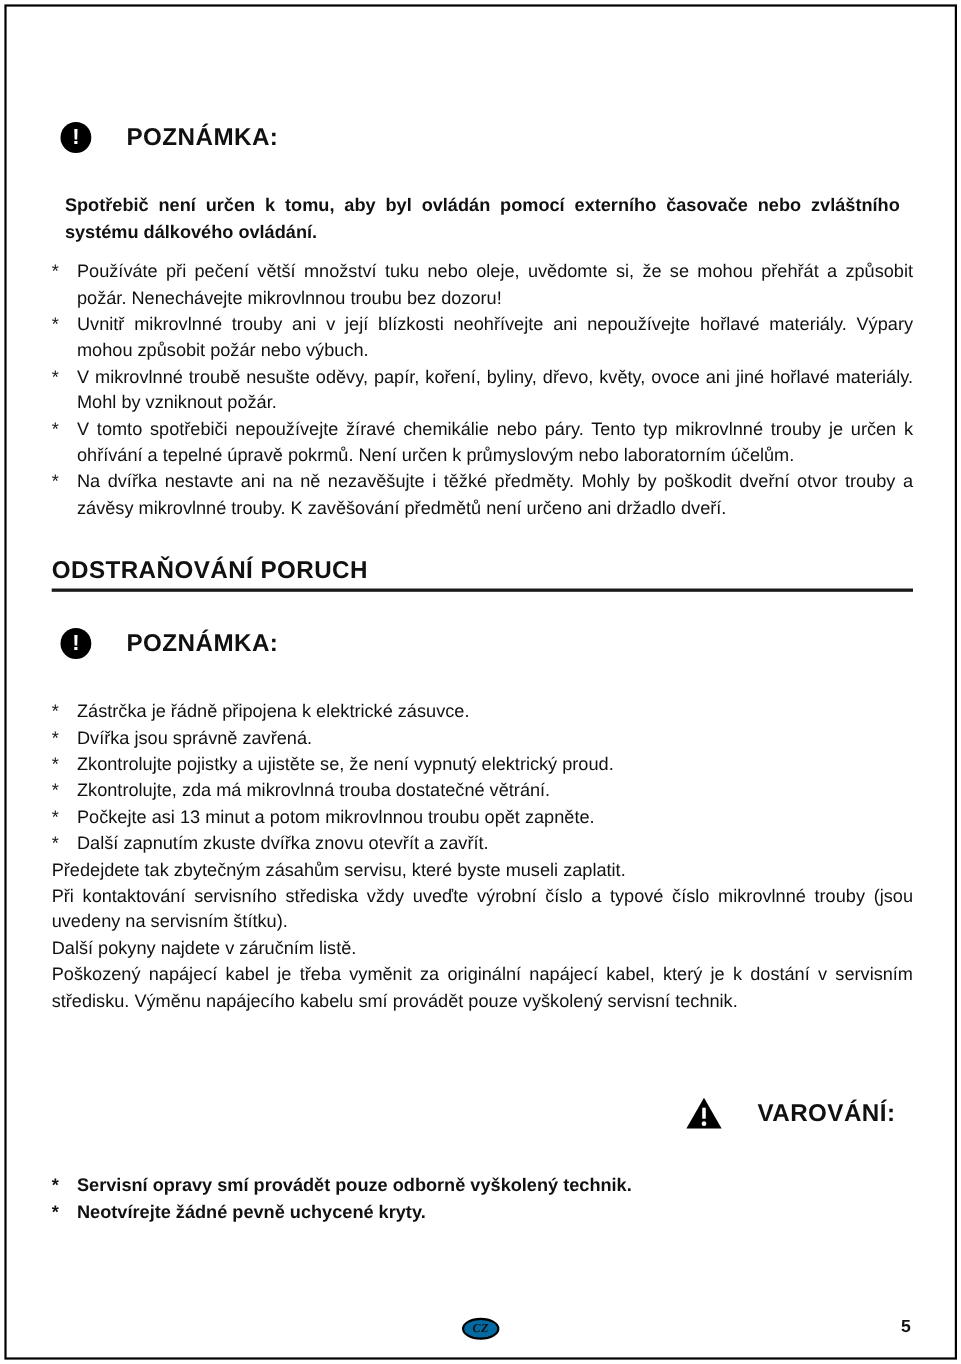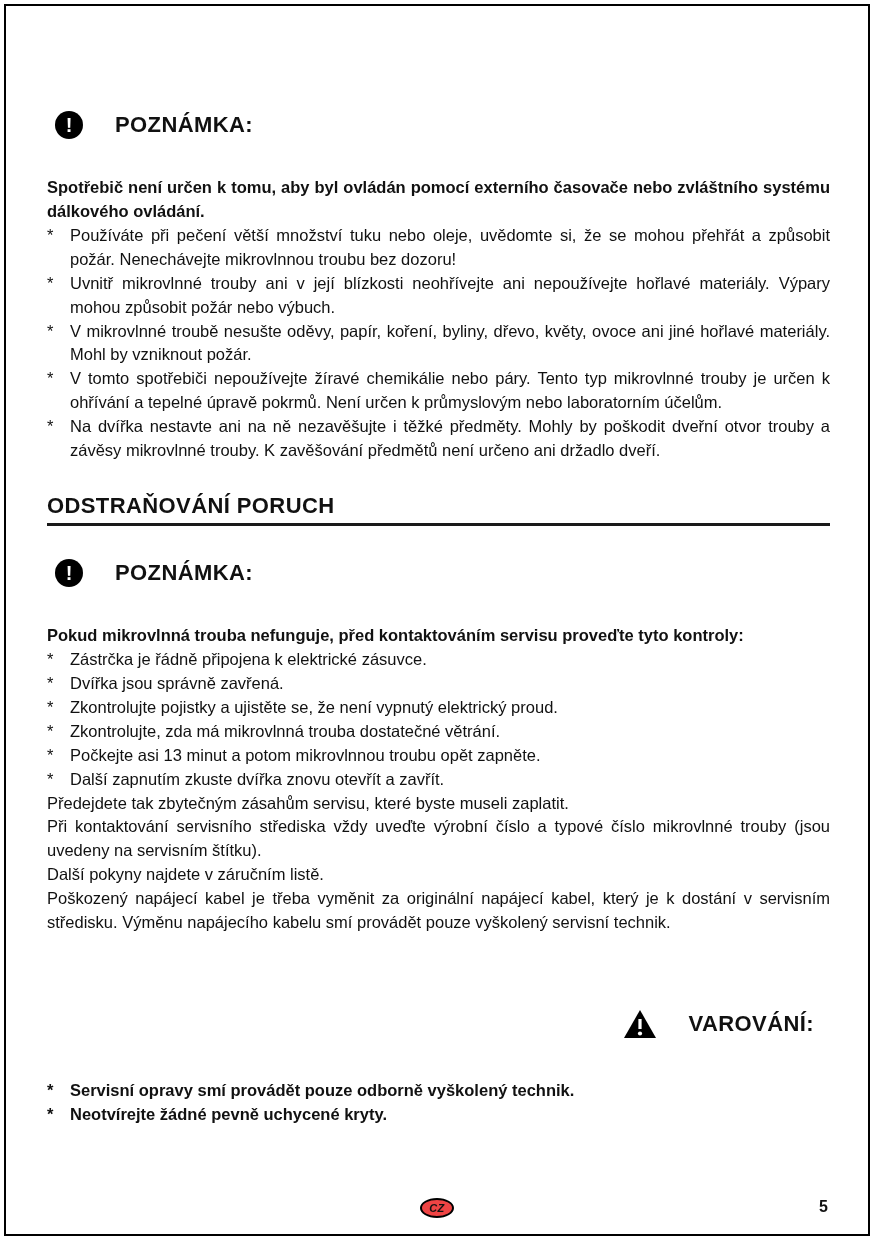--- a/index.html
+++ b/index.html
@@ -32,21 +32,21 @@
     background:#000;color:#fff;border-radius:50%;
     display:flex;align-items:center;justify-content:center;
     font-weight:bold;font-size:20px;line-height:1;
   }
   .tri-icon{flex:0 0 34px;width:34px;height:30px;display:block;}
   .sec-title{
     margin:16px;font-size:22px;font-weight:bold;letter-spacing:.4px;
   }
   
   .intro{
-    margin:0;
+    margin:12px;
     font-weight:bold;font-size:16.5px;line-height:1.45;
     text-align:justify;
   }
   .star-list{
     list-style:none;margin:0;padding:0;
     font-size:16.5px;line-height:1.45;
   }
   .star-list li{display:flex;}
   .marker{flex:0 0 23px;width:23px;}
   .li-text{flex:1;text-align:justify;}
@@ -64,21 +64,21 @@
   .paragraphs{font-size:16.5px;line-height:1.45;}
   .paragraphs p{margin:0;text-align:justify;}
   .warning-wrap{margin-top:60px;}
   .warning-wrap .sec-header{margin-bottom:26px;justify-content:flex-end;}
   
   .footer-badge{
     position:absolute;left:50%;bottom:22px;transform:translateX(-50%);
     width:34px;height:20px;border:2px solid #000;border-radius:50%;
     display:flex;align-items:center;justify-content:center;
     font-size:11px;font-weight:bold;font-style:italic;letter-spacing:.5px;
-    background:#ef4444;box-sizing:border-box;
+    background:#0369a1;box-sizing:border-box;font-family:Liberation Serif, serif;
   }
   .page-number{
     position:absolute;right:46px;bottom:24px;
     font-size:16px;font-weight:bold;
   }
 </style>
 </head>
 <body>
 
 <div class="page">
@@ -119,21 +119,20 @@
     <div class="heading-block">
       <h1 class="main-heading">ODSTRAŇOVÁNÍ PORUCH</h1>
       <div class="heading-rule"></div>
     </div>
 
     <section class="note2-wrap">
       <div class="sec-header">
         <span class="circle-icon">!</span>
         <h2 class="sec-title">POZNÁMKA:</h2>
       </div>
-      <p class="intro">Pokud mikrovlnná trouba nefunguje, před kontaktováním servisu proveďte tyto kontroly:</p>
       <ul class="star-list">
         <li>
           <span class="marker">*</span>
           <span class="li-text">Zástrčka je řádně připojena k elektrické zásuvce.</span>
         </li>
         <li>
           <span class="marker">*</span>
           <span class="li-text">Dvířka jsou správně zavřená.</span>
         </li>
         <li>

